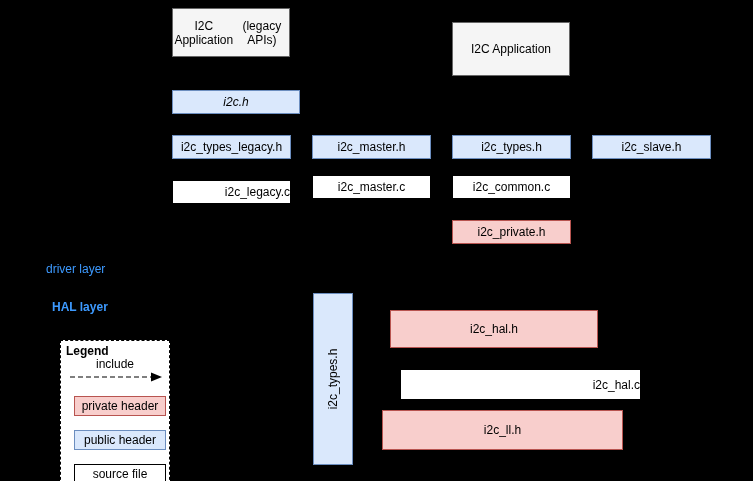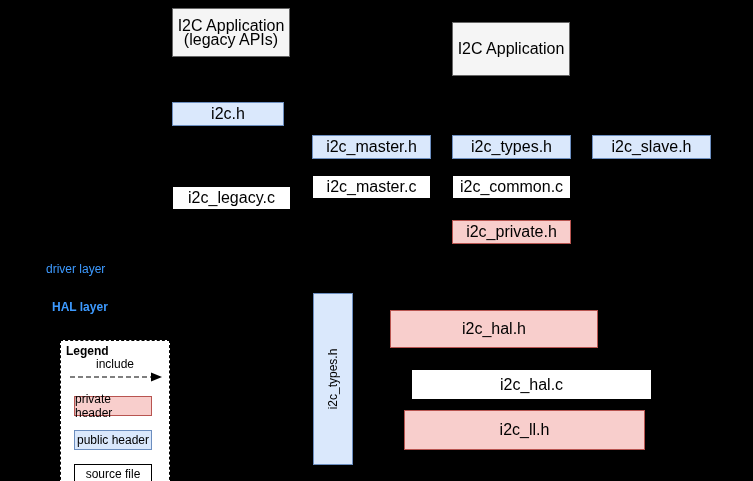--- a/index.html
+++ b/index.html
@@ -12,22 +12,22 @@
   }
   html,body{margin:0;padding:0;}
   body{
     width:753px;height:481px;background:var(--background);
     font-family:"Liberation Sans", sans-serif;
     position:relative;overflow:hidden;
   }
   .canvas{position:absolute;left:0;top:0;width:753px;height:481px;}
   .box{
     position:absolute;box-sizing:border-box;
-    display:flex;flex-direction:column;align-items:center;justify-content:center;
-    font-size:16px;line-height:14px;color:#000;text-align:center;
+    display:flex;flex-direction:row;align-items:center;justify-content:center;
+    font-size:12px;line-height:14px;color:#000;text-align:center;
     border:1px solid #000;
   }
   .gray {background:var(--gray-fill);border-color:var(--gray-border);}
   .blue {background:var(--blue-fill);border-color:var(--blue-border);}
   .pink {background:var(--pink-fill);border-color:var(--pink-border);}
   .white{background:var(--white-fill);border-color:var(--black-border);}
 
   .layer-label{
     position:absolute;color:var(--layer-label);
     font-size:12px;white-space:nowrap;margin-left:32px;
@@ -42,54 +42,57 @@
 
   .legend{
     position:absolute;box-sizing:border-box;
     background:var(--white-fill);border:1px dashed #000;
     color:#000;font-size:12px;margin-top:10px;
   }
   .legend-title{position:absolute;left:5px;top:3px;font-weight:bold;}
   .legend-include{position:absolute;left:0;right:0;top:16px;text-align:center;}
   .legend-arrow{position:absolute;left:8px;top:30px;}
   .legend-swatch{
-    position:absolute;left:13px;width:78px;height:20px;box-sizing:border-box;
+    position:absolute;left:13px;width:92px;height:20px;box-sizing:border-box;
     display:flex;align-items:center;justify-content:center;
     font-size:12px;border:1px solid #000;
   }
 </style>
 </head>
 <body>
 
 <div class="canvas">
 
   <div class="box gray" style="left:172px;top:8px;width:118px;height:49px;">
     <div>I2C Application</div>
     <div>(legacy APIs)</div>
   </div>
 
   <div class="box gray" style="left:452px;top:22px;width:118px;height:54px;">
     <div>I2C Application</div>
   </div>
 
-  <div class="box blue" style="left:172px;top:102px;width:112px;height:24px;">
+  <div class="box blue" style="left:172px;top:90px;width:128px;height:24px;font-style:italic;">
     <div>i2c.h</div>
   </div>
 
+  <div class="box blue" style="left:172px;top:135px;width:119px;height:24px;">
+    <div>i2c_types_legacy.h</div>
+  </div>
   <div class="box blue" style="left:312px;top:135px;width:119px;height:24px;">
     <div>i2c_master.h</div>
   </div>
   <div class="box blue" style="left:452px;top:135px;width:119px;height:24px;">
     <div>i2c_types.h</div>
   </div>
   <div class="box blue" style="left:592px;top:135px;width:119px;height:24px;">
     <div>i2c_slave.h</div>
   </div>
 
-  <div class="box white" style="left:172px;top:186px;width:119px;height:24px;">
+  <div class="box white" style="left:172px;top:180px;width:119px;height:24px;justify-content:flex-end;">
     <div>i2c_legacy.c</div>
   </div>
   <div class="box white" style="left:312px;top:175px;width:119px;height:24px;">
     <div>i2c_master.c</div>
   </div>
   <div class="box white" style="left:452px;top:175px;width:119px;height:24px;">
     <div>i2c_common.c</div>
   </div>
 
   <div class="box pink" style="left:452px;top:220px;width:119px;height:24px;">
@@ -99,24 +102,24 @@
   <div class="layer-label" style="left:14px;top:262px;">driver layer</div>
   <div class="layer-label" style="left:20px;top:300px;font-weight:bold;">HAL layer</div>
 
   <div class="vert-box" style="left:313px;top:293px;width:40px;height:172px;">
     <span>i2c_types.h</span>
   </div>
 
   <div class="box pink" style="left:390px;top:310px;width:208px;height:38px;">
     <div>i2c_hal.h</div>
   </div>
-  <div class="box white" style="left:411px;top:369px;width:241px;height:31px;">
+  <div class="box white" style="left:400px;top:369px;width:241px;height:31px;justify-content:flex-end;">
     <div>i2c_hal.c</div>
   </div>
-  <div class="box pink" style="left:404px;top:410px;width:241px;height:40px;">
+  <div class="box pink" style="left:382px;top:410px;width:241px;height:40px;">
     <div>i2c_ll.h</div>
   </div>
 
   <div class="legend" style="left:60px;top:330px;width:110px;height:150px;">
     <div class="legend-title">Legend</div>
     <div class="legend-include">include</div>
     <svg class="legend-arrow" width="94" height="12">
       <line x1="1" y1="6" x2="82" y2="6" stroke="#000" stroke-width="1.2" stroke-dasharray="5 3"></line>
       <path d="M82,1.5 L93,6 L82,10.5 Z" fill="#000"></path>
     </svg>

